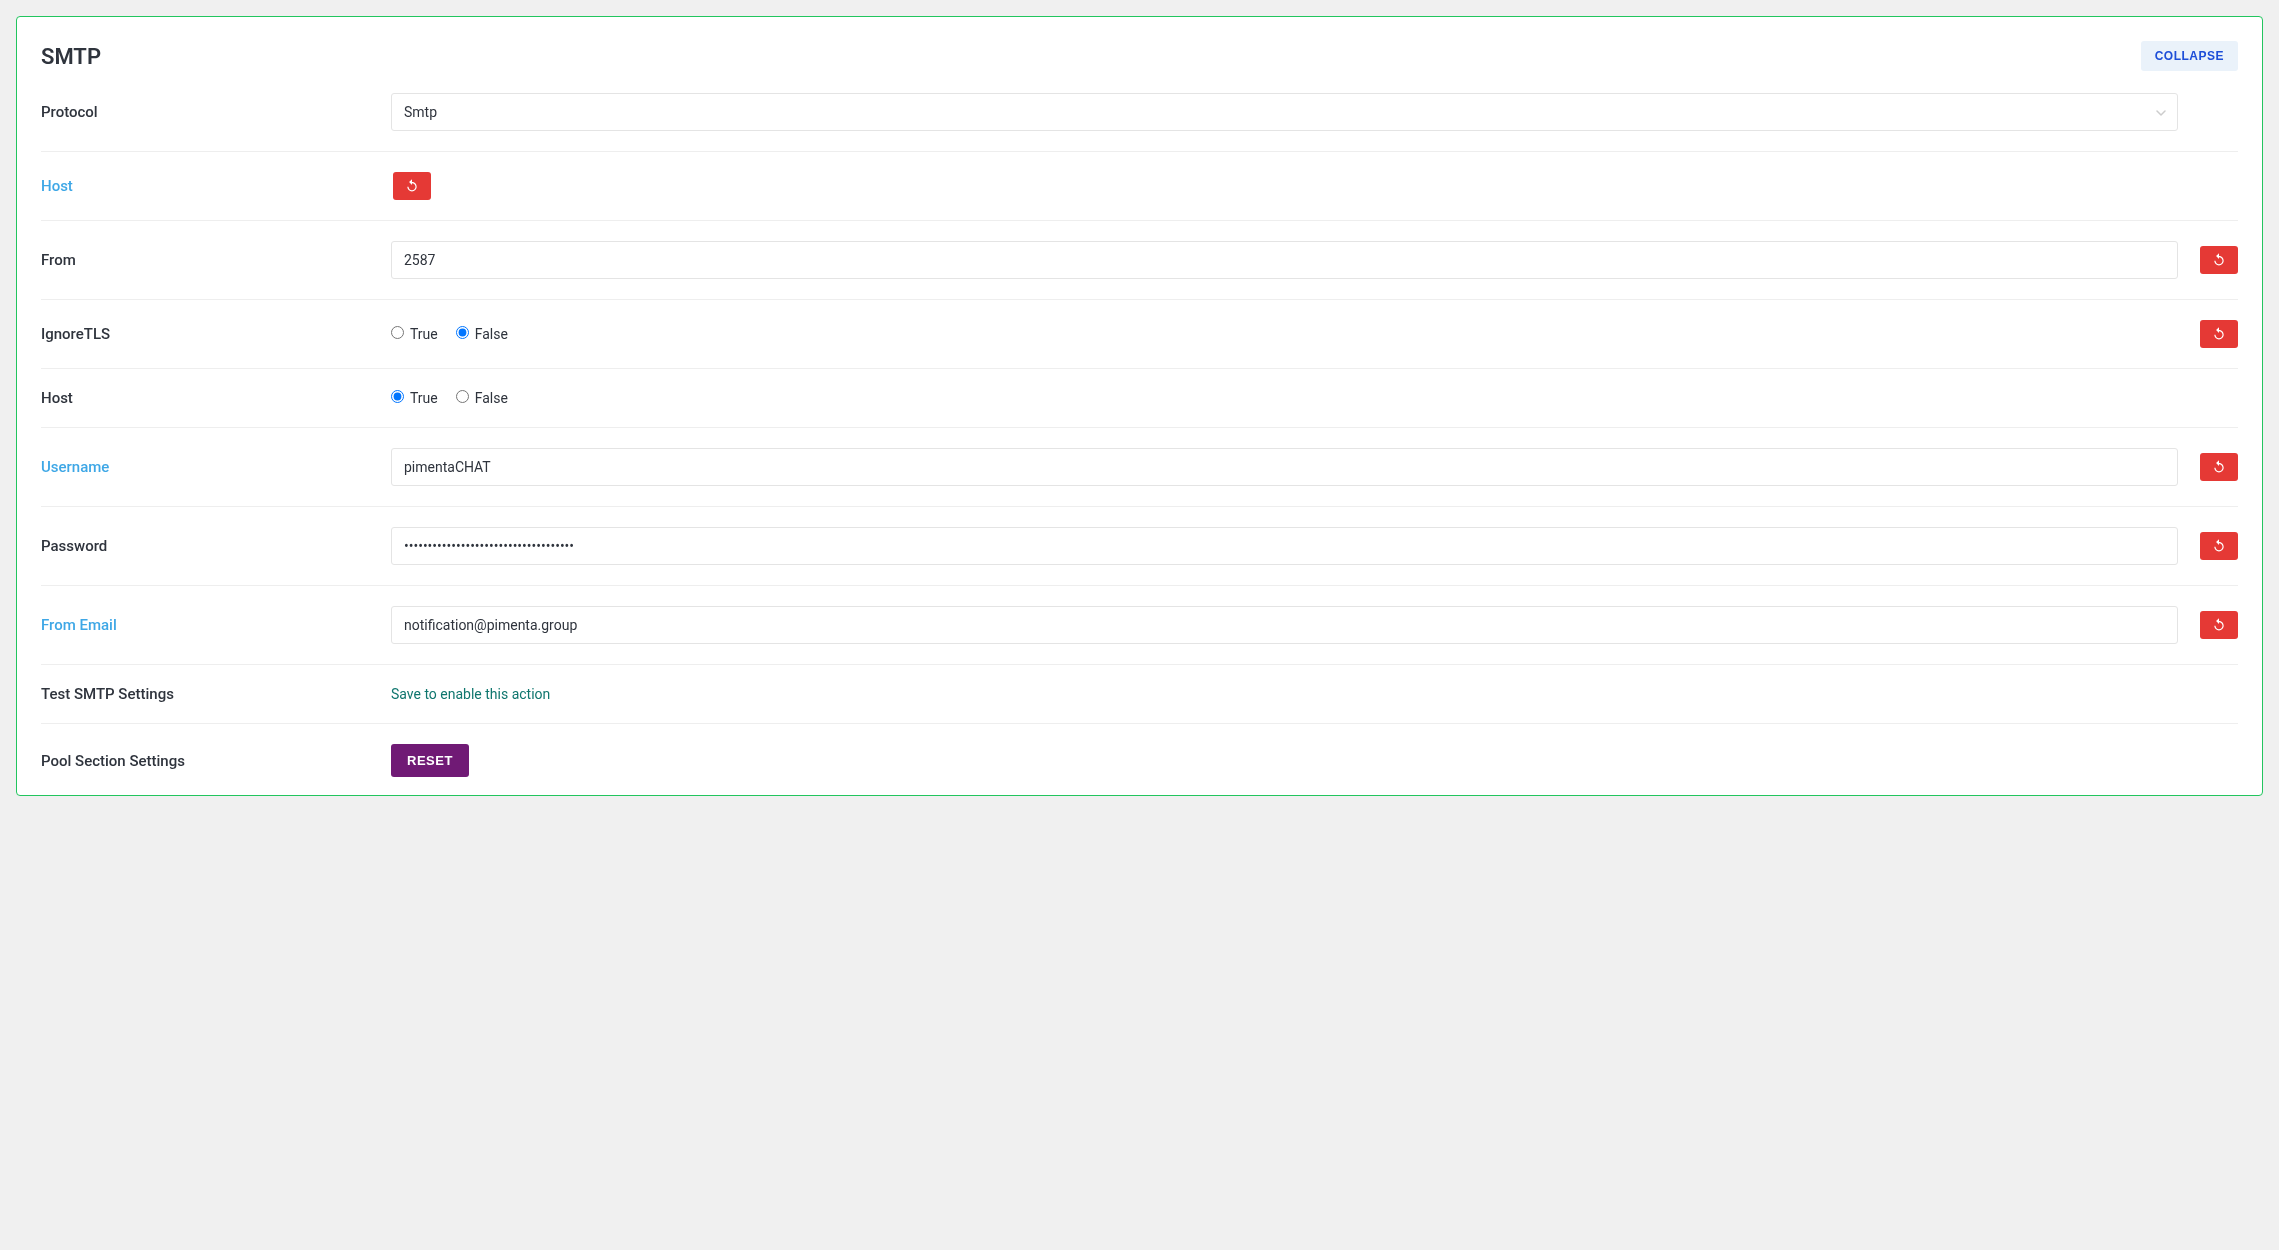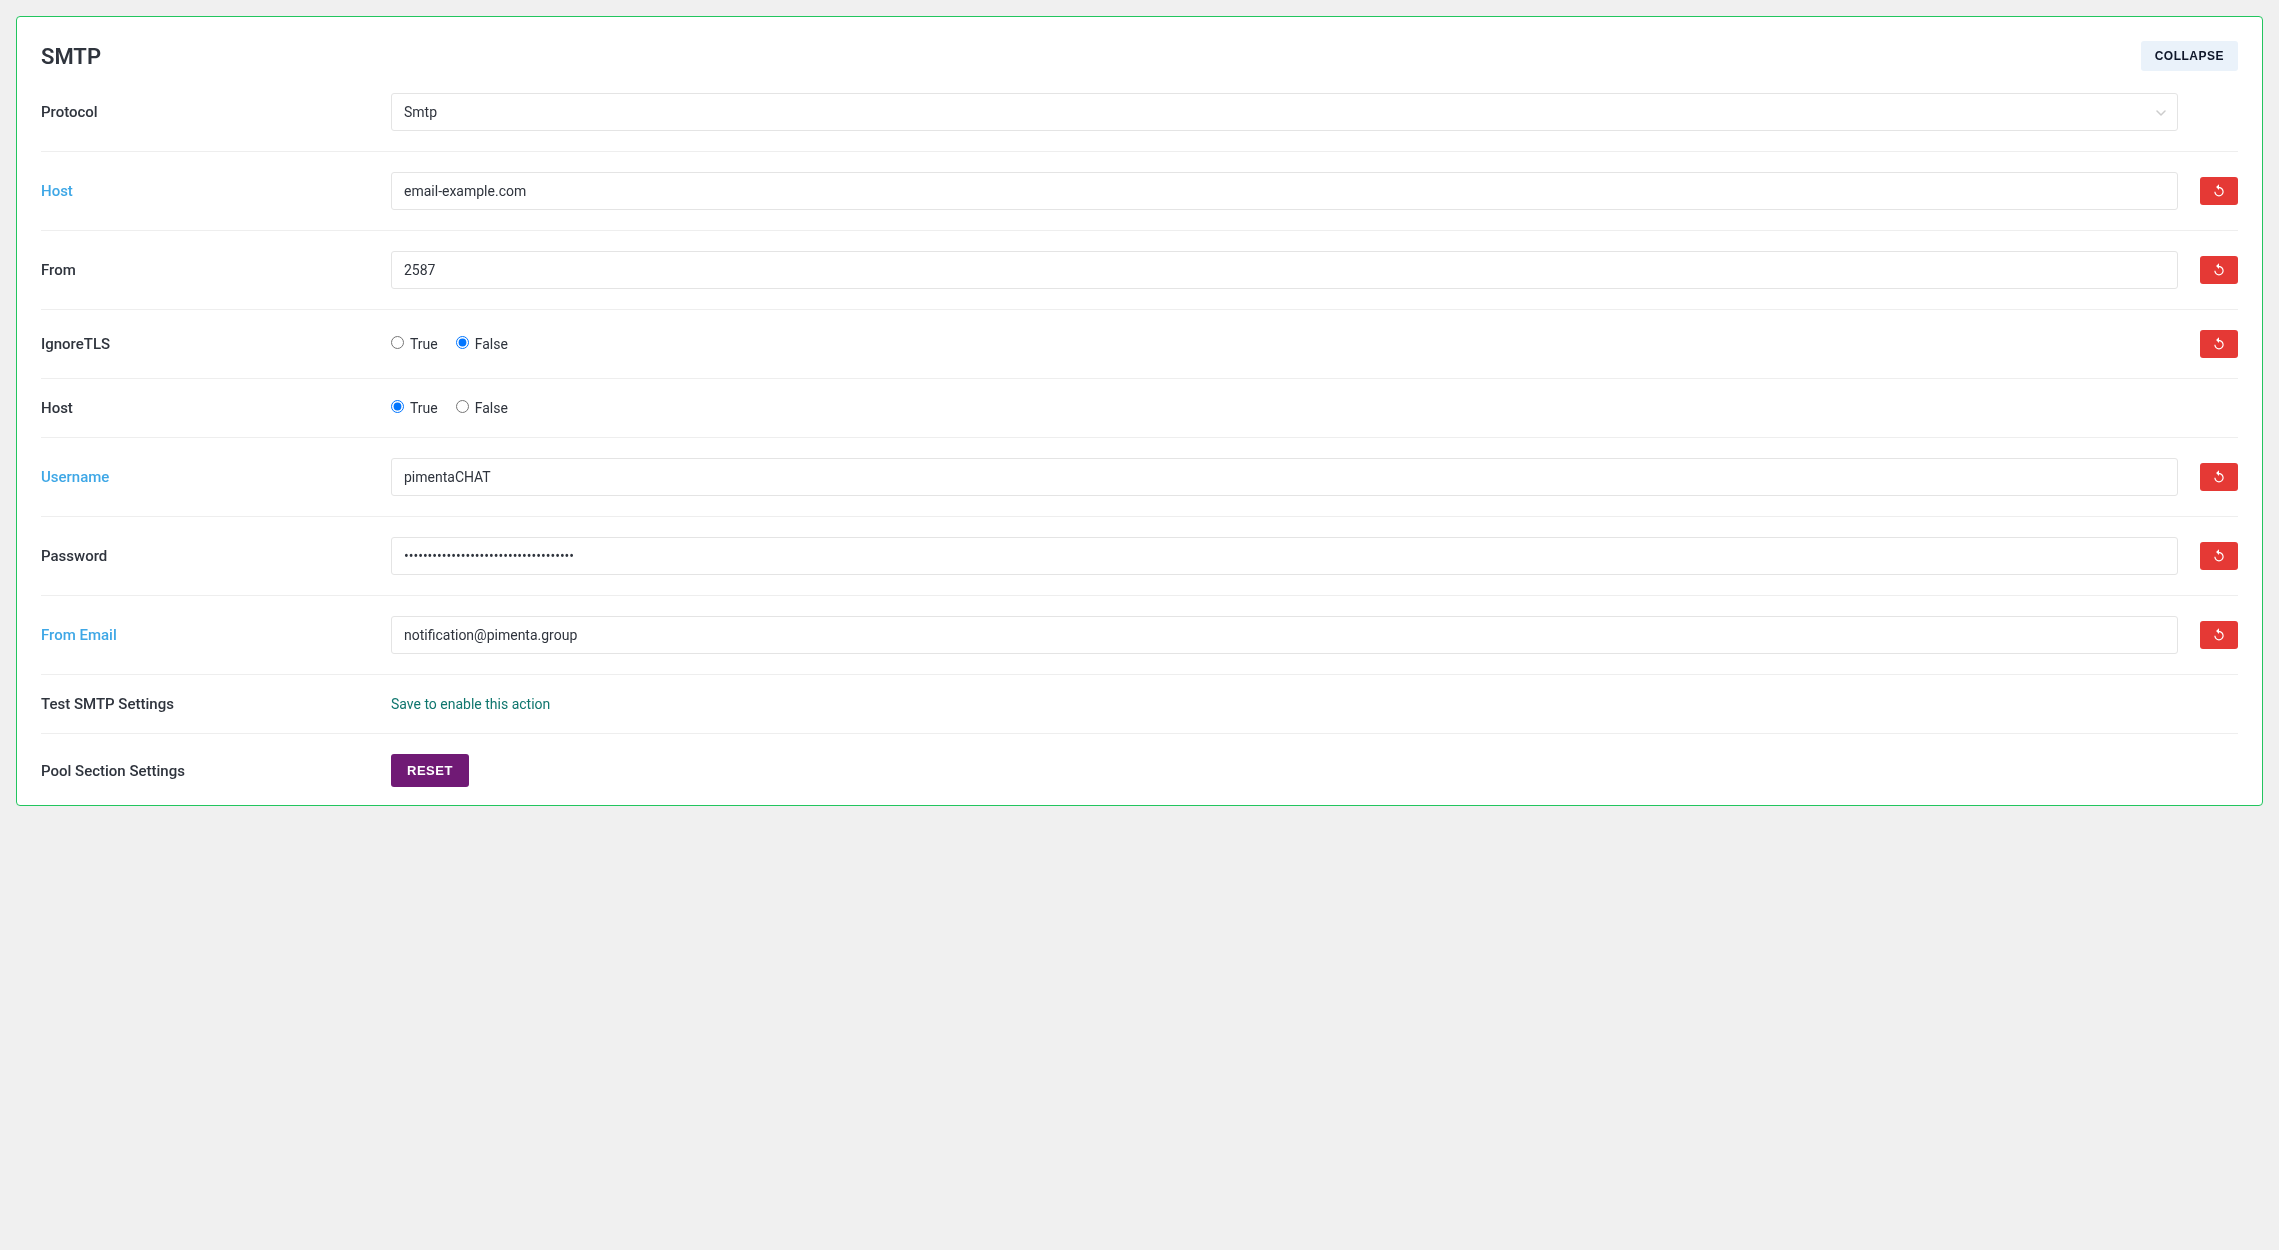--- a/index.html
+++ b/index.html
@@ -22,21 +22,21 @@
       align-items: center;
       margin-bottom: 22px;
     }
     .panel-title {
       font-size: 22px;
       font-weight: 600;
       color: #2f343d;
     }
     .collapse-btn {
       background: #eaf2fa;
-      color: #0f172a;
+      color: #1d4ed8;
       border: none;
       padding: 8px 14px;
       border-radius: 3px;
       font-size: 12px;
       font-weight: 600;
       letter-spacing: 0.5px;
       cursor: pointer;
     }
     .row {
       display: flex;
@@ -161,23 +161,20 @@
               <path d="M1 1 L5 5 L9 1" stroke="#ccc" stroke-width="1.5" fill="none" stroke-linecap="round" stroke-linejoin="round"></path>
             </svg>
         </span>
       </div>
     </div>
     <div class="reset-col"></div>
   </div>
 
   <div class="row">
     <div class="label-col link">Host</div>
-    <div class="control-col">
-      <input type="text" class="text-input" value="email-example.com" style="">
-    </div>
     <div class="reset-col">
       <button class="reset-icon-btn">
         <span><svg viewBox="0 0 24 24">
               <path fill="#fff" d="M12 5V2L7 7l5 5V9c3.3 0 6 2.7 6 6s-2.7 6-6 6-6-2.7-6-6H4c0 4.4 3.6 8 8 8s8-3.6 8-8-3.6-8-8-8z"></path>
             </svg></span>
       </button>
     </div>
   </div>
 
   <div class="row">

